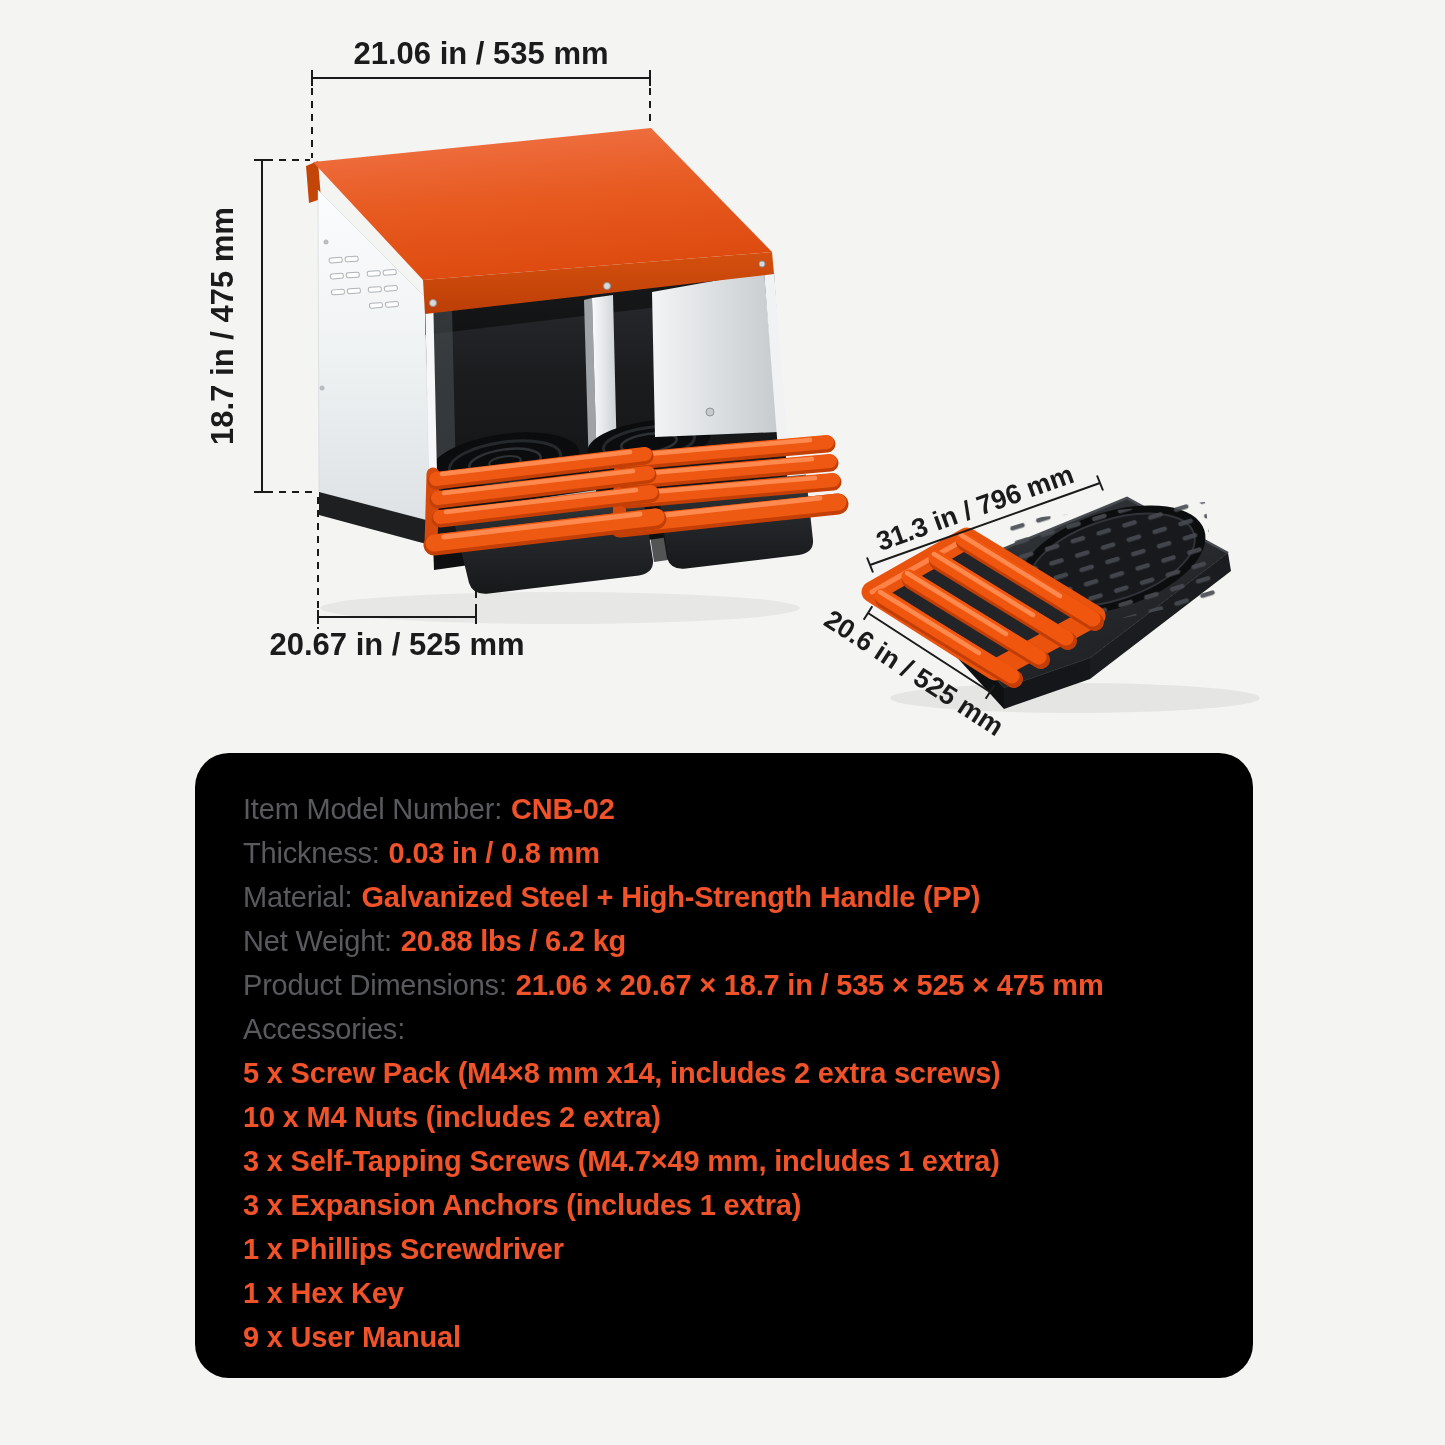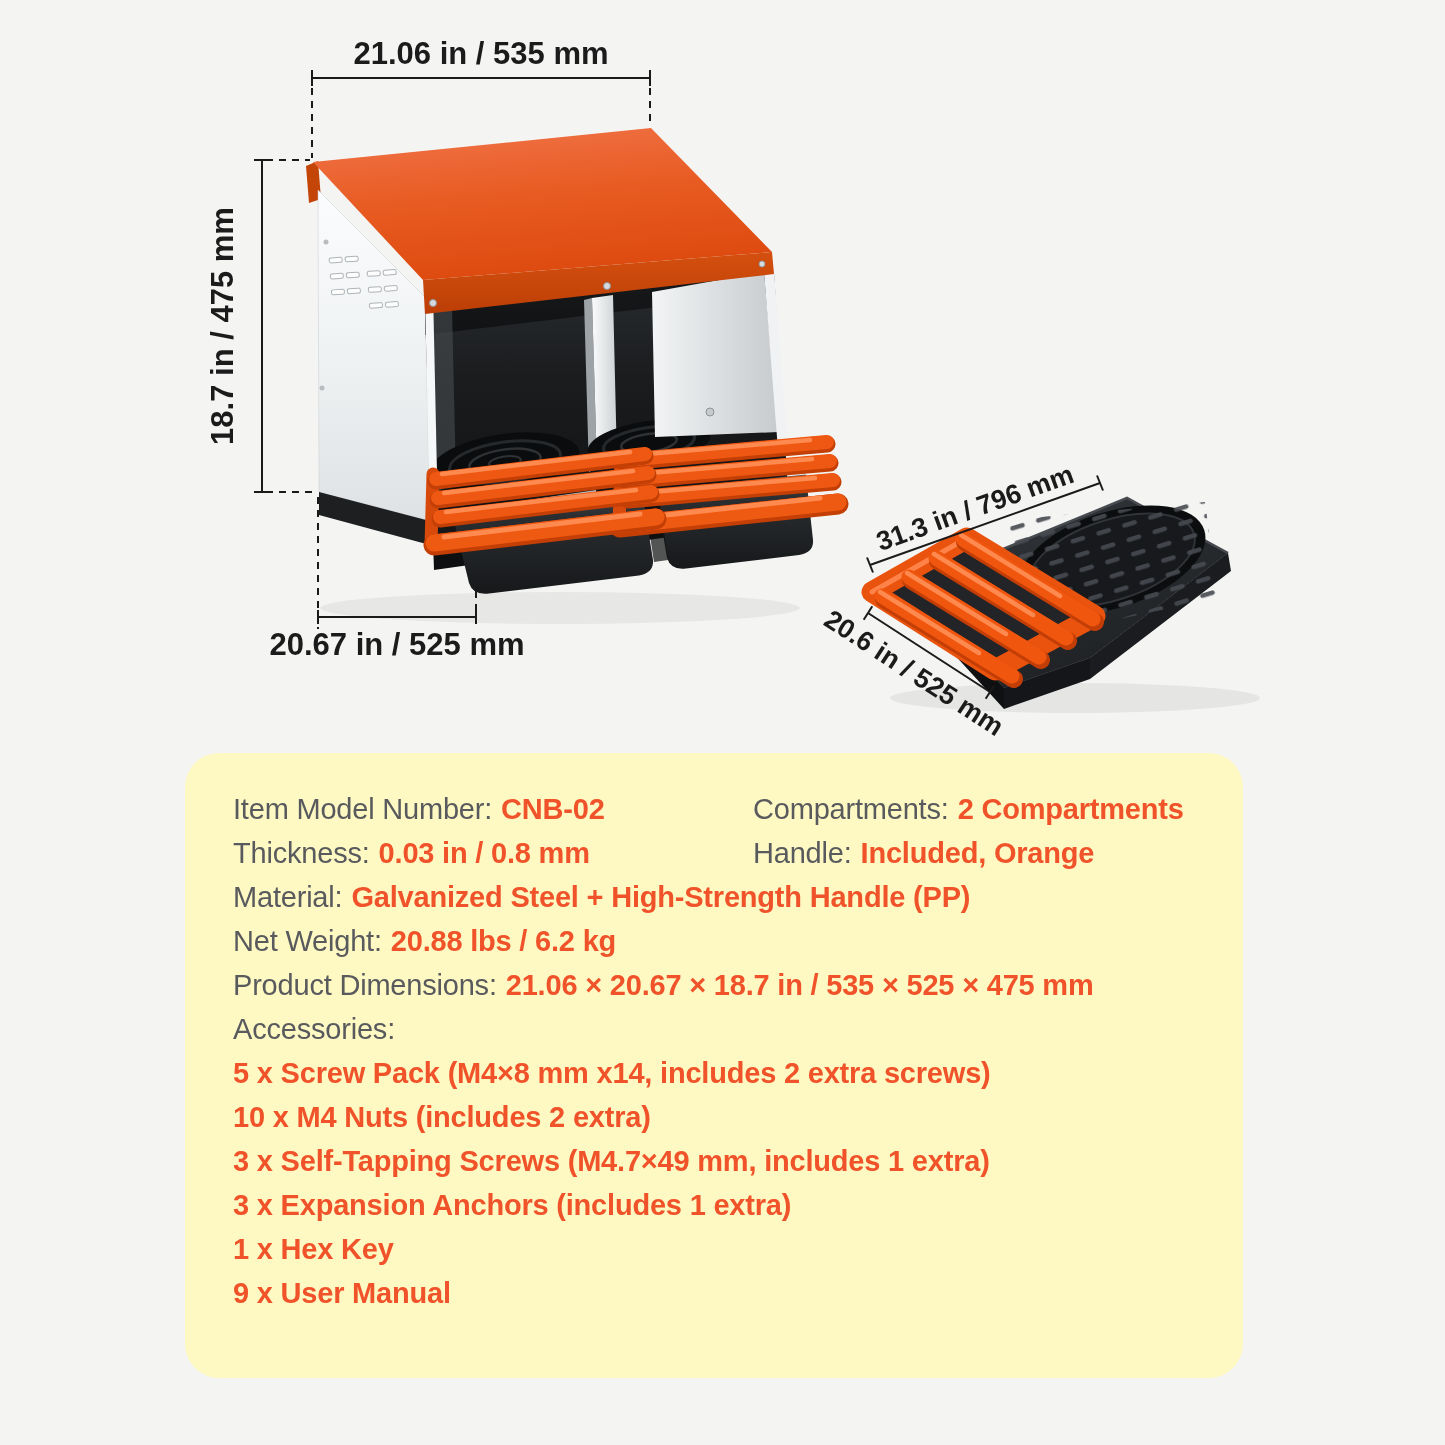--- a/index.html
+++ b/index.html
@@ -5,22 +5,22 @@
   html,body{margin:0;padding:0;background:#f4f4f3;}
   .canvas{
     position:relative;width:1445px;height:1445px;background:#f4f4f3;
     font-family:"Liberation Sans","DejaVu Sans",sans-serif;overflow:hidden;
   }
   svg{display:block;}
   .dim-label{font-family:"Liberation Sans","DejaVu Sans",sans-serif;font-weight:bold;fill:#1b1b1b;}
   .dim-main{font-size:31px;}
   .dim-tray{font-size:27px;}
   .spec-card{
-    position:absolute;left:185px;top:753px;width:1058px;height:625px;
-    background:#fef9c3;border-radius:34px;box-sizing:border-box;
+    position:absolute;left:195px;top:753px;width:1058px;height:625px;
+    background:#000000;border-radius:34px;box-sizing:border-box;
     padding:34px 48px 0 48px;
   }
   .spec-row{height:44px;line-height:44px;font-size:29px;letter-spacing:-0.2px;white-space:nowrap;}
   .spec-row.two-col{display:flex;}
   .col-left{width:520px;flex:0 0 520px;}
   .lbl{color:#595a5d;font-weight:normal;}
   .val{color:#f0522a;font-weight:bold;margin-left:9px;}
   .acc-line{color:#f0522a;font-weight:bold;}
 </style>
 </head>
@@ -240,45 +240,40 @@
     <text class="dim-label dim-main" x="397" y="655" text-anchor="middle">20.67 in / 525 mm</text>
     <text class="dim-label dim-tray" x="975" y="517" text-anchor="middle" transform="rotate(-19.6 975 508)">31.3 in / 796 mm</text>
     <text class="dim-label dim-tray" x="914" y="682" text-anchor="middle" transform="rotate(33 914 673)">20.6 in / 525 mm</text>
   </svg>
 
   <div class="spec-card">
     <div class="spec-row two-col">
       <div class="col-left">
         <span class="lbl">Item Model Number:</span><span class="val">CNB-02</span>
       </div>
-      <div>
-        <span class="lbl">Compartments:</span><span class="val">2 Compartments</span>
-      </div>
     </div>
     <div class="spec-row two-col">
       <div class="col-left">
         <span class="lbl">Thickness:</span><span class="val">0.03 in / 0.8 mm</span>
       </div>
-      <div>
-        <span class="lbl">Handle:</span><span class="val">Included, Orange</span>
-      </div>
     </div>
     <div class="spec-row">
       <span class="lbl">Material:</span><span class="val">Galvanized Steel + High-Strength Handle (PP)</span>
     </div>
     <div class="spec-row">
       <span class="lbl">Net Weight:</span><span class="val">20.88 lbs / 6.2 kg</span>
     </div>
     <div class="spec-row">
       <span class="lbl">Product Dimensions:</span><span class="val">21.06 × 20.67 × 18.7 in / 535 × 525 × 475 mm</span>
     </div>
     <div class="spec-row">
       <span class="lbl">Accessories:</span>
     </div>
     <div class="spec-row acc-line">5 x Screw Pack (M4×8 mm x14, includes 2 extra screws)</div>
     <div class="spec-row acc-line">10 x M4 Nuts (includes 2 extra)</div>
     <div class="spec-row acc-line">3 x Self-Tapping Screws (M4.7×49 mm, includes 1 extra)</div>
     <div class="spec-row acc-line">3 x Expansion Anchors (includes 1 extra)</div>
+    <div class="spec-row acc-line">1 x Phillips Screwdriver</div>
     <div class="spec-row acc-line">1 x Hex Key</div>
     <div class="spec-row acc-line">9 x User Manual</div>
   </div>
 
 </div>
 
 </body></html>

